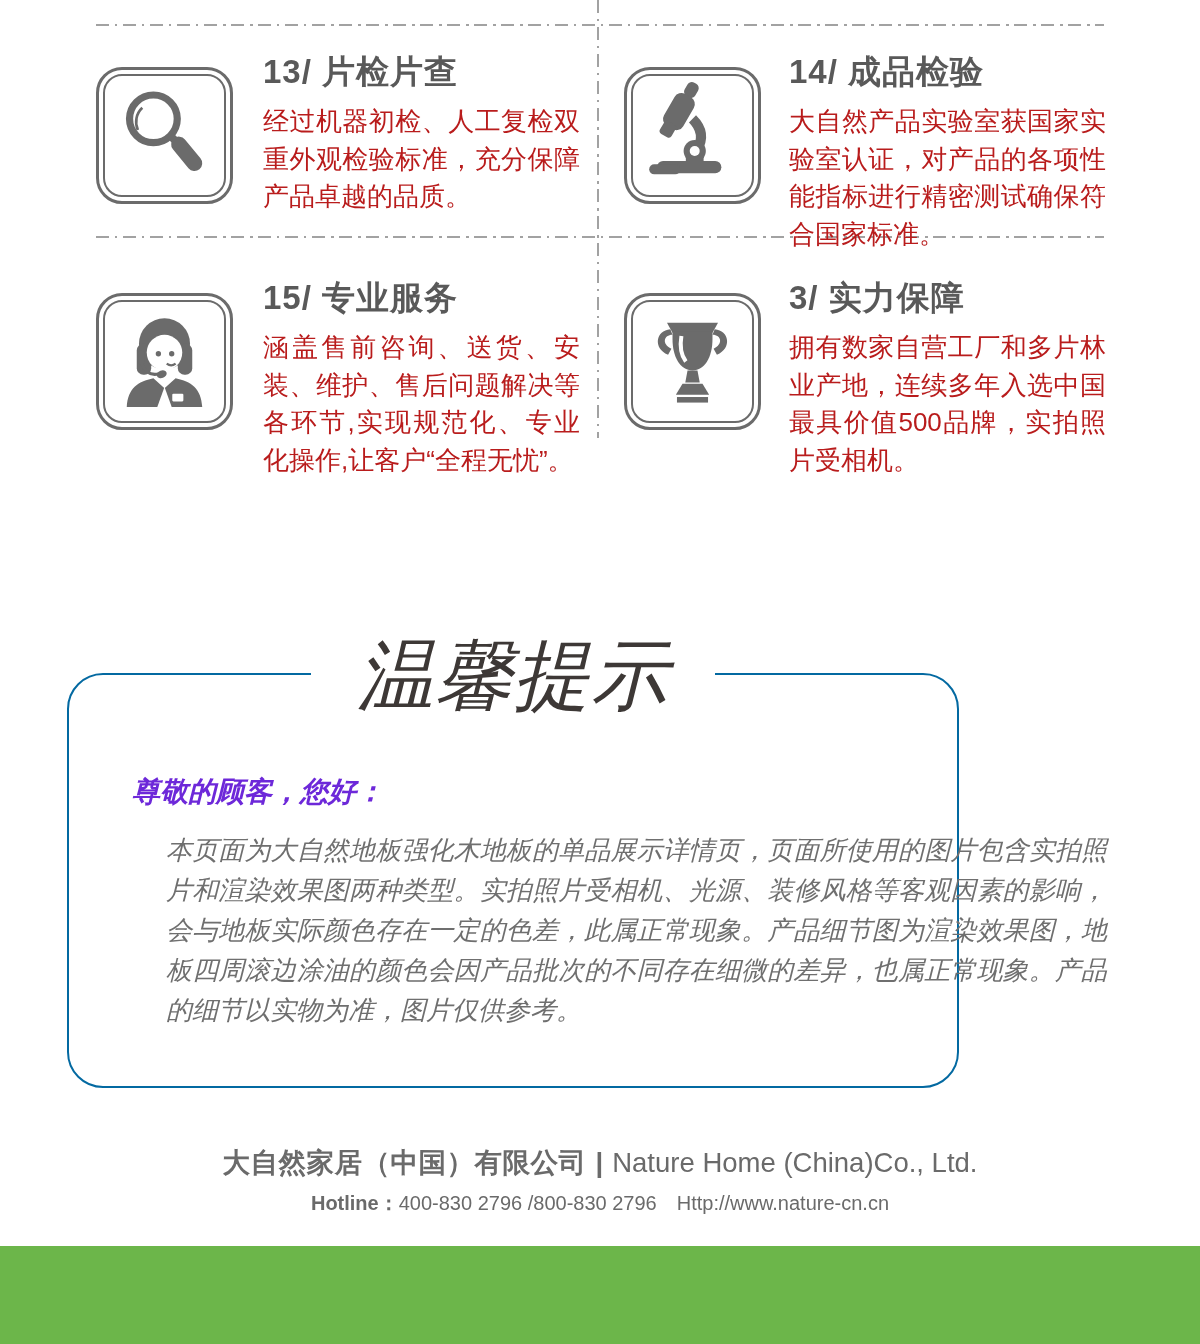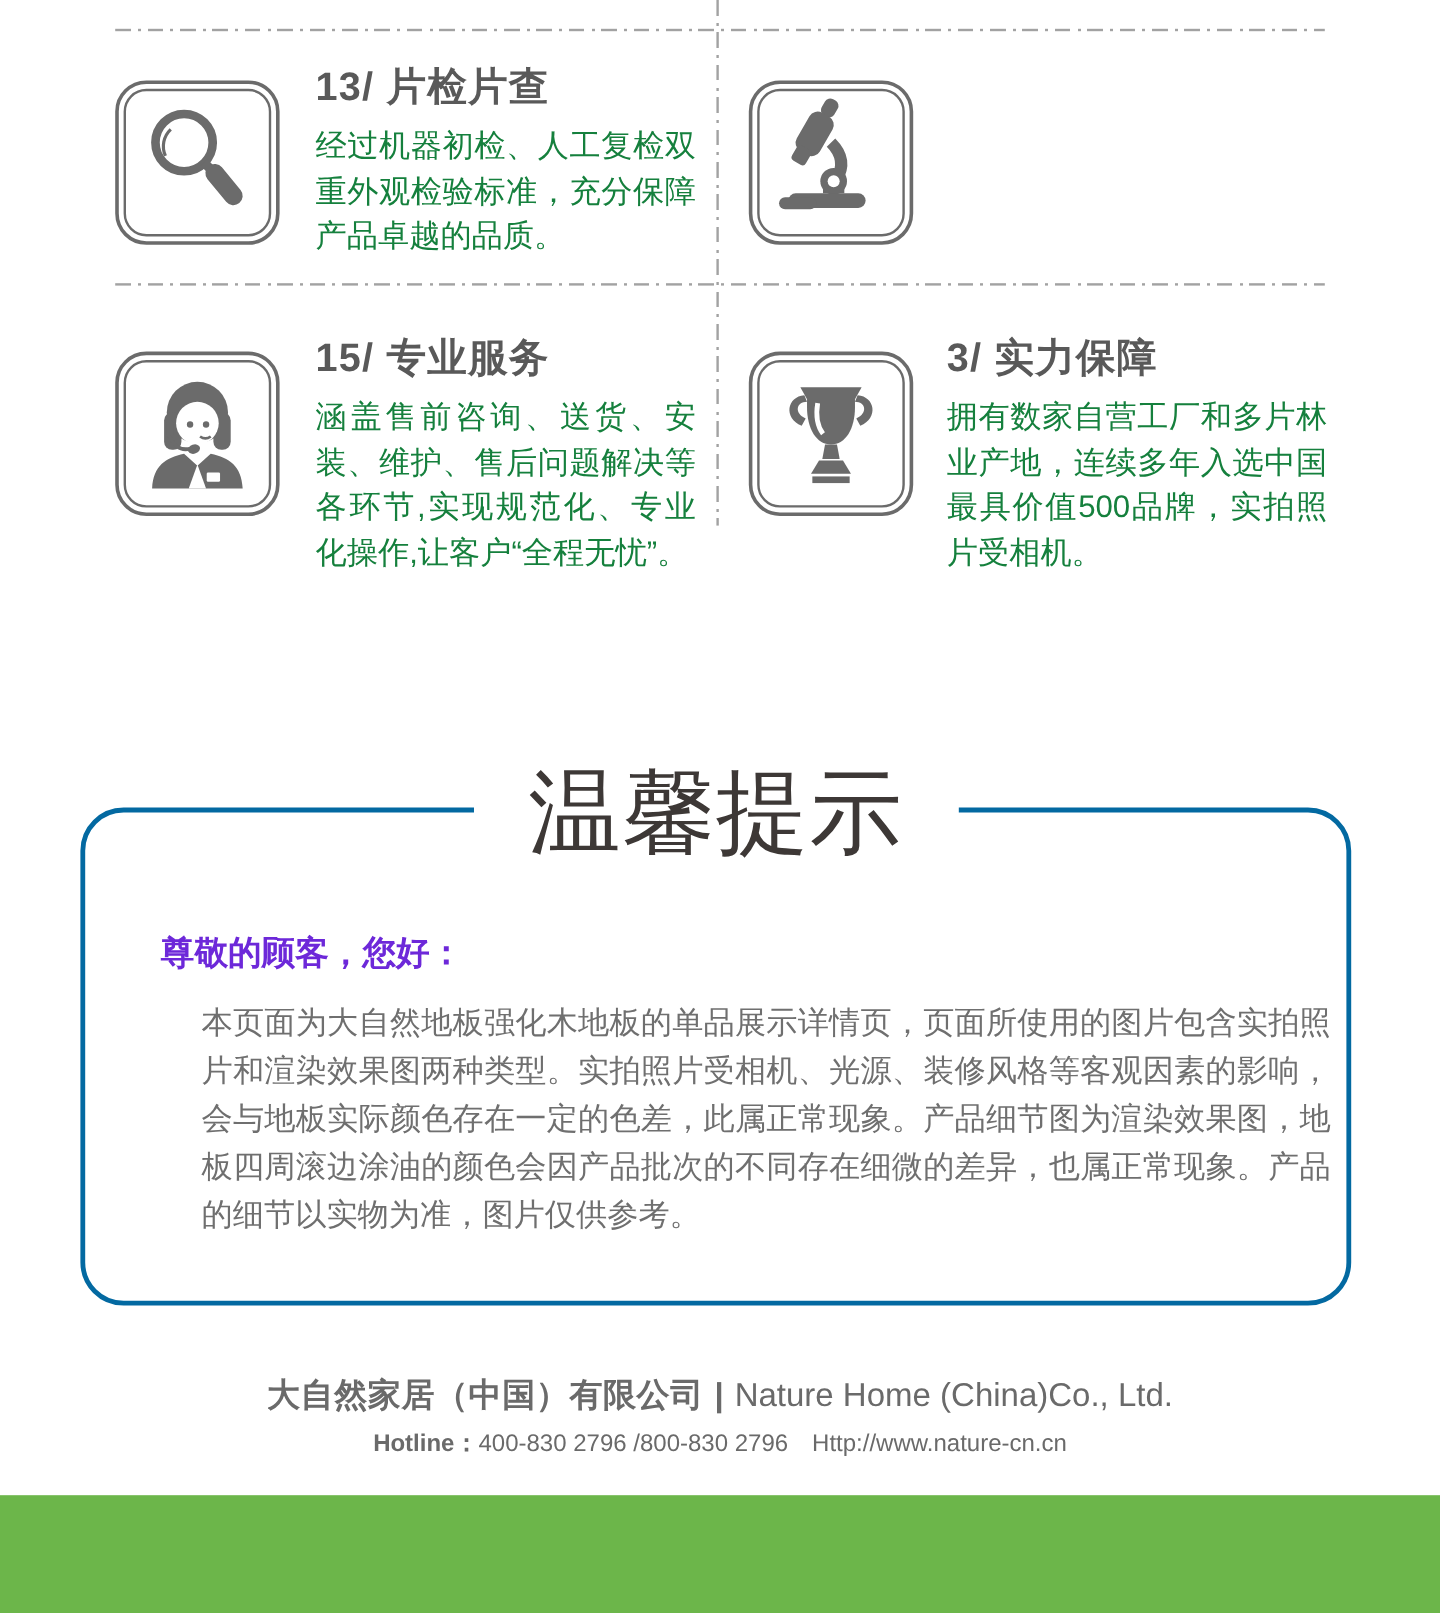--- a/index.html
+++ b/index.html
@@ -23,25 +23,25 @@
   #icon-14{left:624px;top:67px;}
   #icon-15{left:96px;top:293px;}
   #icon-16{left:624px;top:293px;}
 
   .cell-text{position:absolute;width:317px;}
   #text-13{left:263px;top:52px;}
   #text-14{left:789px;top:52px;}
   #text-15{left:263px;top:278px;}
   #text-16{left:789px;top:278px;}
   .cell-title{font-size:33px;font-weight:bold;color:#595959;letter-spacing:1px;line-height:40px;}
-  .cell-desc{margin-top:11px;font-size:26px;line-height:37.5px;color:#15803d;text-align:justify;}
+  .cell-desc{margin-top:11px;font-size:26px;line-height:37.5px;color:#b91c1c;text-align:justify;}
 
   
-  .tips-box{position:absolute;left:67px;top:673px;width:1059px;height:415px;
-            border:4px solid #0369a1;border-radius:36px;box-sizing:border-box;}
+  .tips-box{position:absolute;left:67px;top:673px;width:892px;height:415px;
+            border:2px solid #0369a1;border-radius:36px;box-sizing:border-box;font-style:italic;}
   .tips-title{position:absolute;top:-45px;left:50%;transform:translateX(-50%);
               background:#fff;padding:0 46px;line-height:90px;font-size:77px;font-weight:500;
               color:#3d3836;white-space:nowrap;letter-spacing:1px;}
   .tips-greeting{margin:99px 0 0 63px;font-size:28px;font-weight:bold;color:#6d28d9;line-height:36px;}
   .tips-body{margin:20px 0 0 97px;width:941px;font-size:26px;line-height:40px;color:#6f6f6f;text-align:justify;}
 
   
   .footer{position:absolute;left:0;top:1146px;width:1200px;text-align:center;color:#6a6a6a;}
   .footer-line1{font-size:27.5px;line-height:34px;}
   .f-cn{font-weight:bold;letter-spacing:0.5px;}
@@ -80,20 +80,24 @@
         <rect x="28" y="12" width="20" height="33" rx="7" transform="rotate(30 38 28)"></rect>
         <rect x="22" y="38" width="12" height="13" rx="3" transform="rotate(30 28 44)"></rect>
         <path d="M50,35 q13,13 4,28" fill="none" stroke="#6b6b6b" stroke-width="9"></path>
         <rect x="44" y="64" width="16" height="9"></rect>
         <circle cx="52" cy="64" r="10"></circle>
         <circle cx="52" cy="64" r="4.5" fill="#ffffff"></circle>
         <rect x="18" y="73" width="58" height="11" rx="5.5"></rect>
         <rect x="11" y="76" width="28" height="9" rx="4.5"></rect>
       </g>
     </svg>
+  </div>
+  <div class="cell-text" id="text-14">
+    <div class="cell-title">14/ 成品检验</div>
+    <div class="cell-desc">大自然产品实验室获国家实验室认证，对产品的各项性能指标进行精密测试确保符合国家标准。</div>
   </div>
 
   <div class="icon-frame" id="icon-15">
     <svg viewBox="0 0 100 100">
       <g fill="#6b6b6b">
         <circle cx="50" cy="34" r="23"></circle>
         <rect x="25" y="34" width="13" height="28" rx="6"></rect>
         <rect x="62" y="34" width="13" height="28" rx="6"></rect>
         <circle cx="50" cy="42" r="16" fill="#ffffff"></circle>
         <circle cx="44.5" cy="43" r="2.4"></circle>

